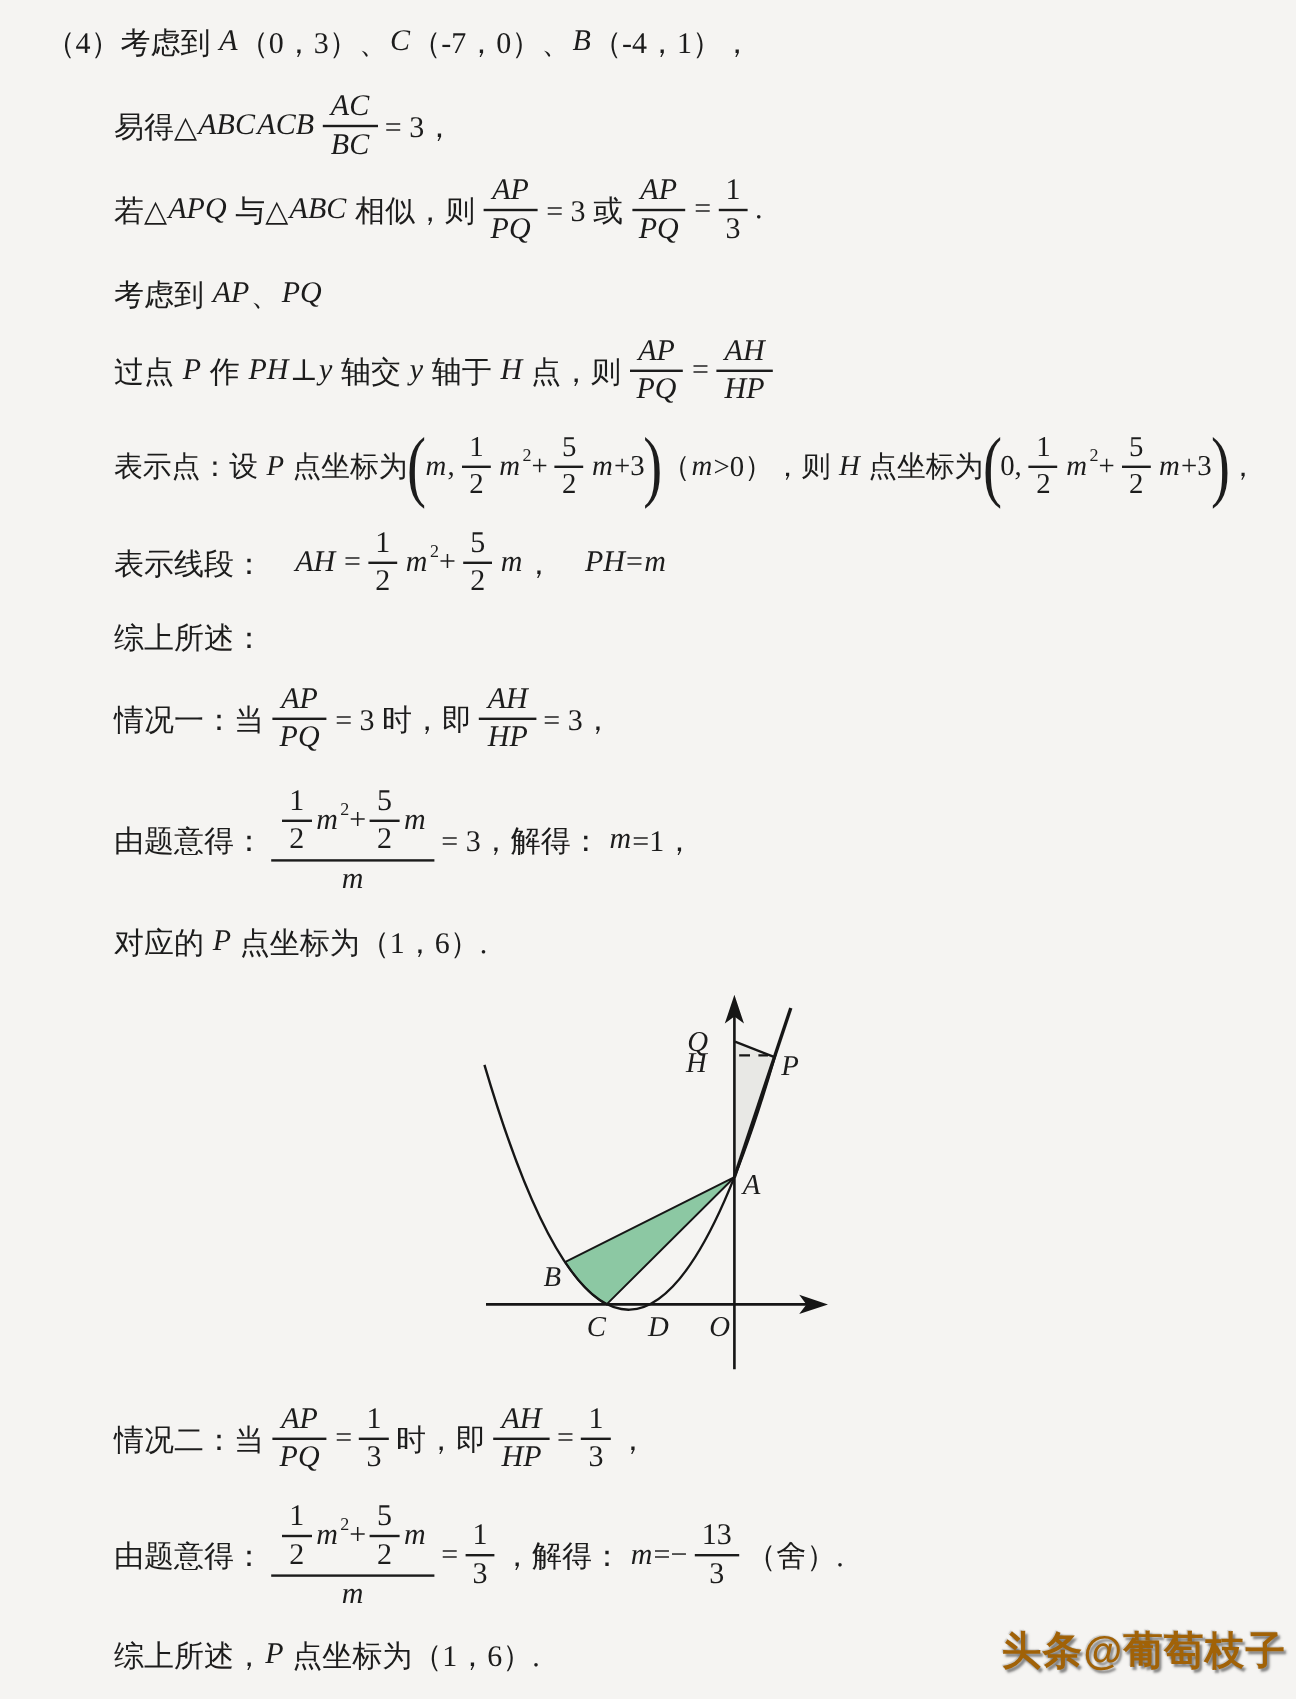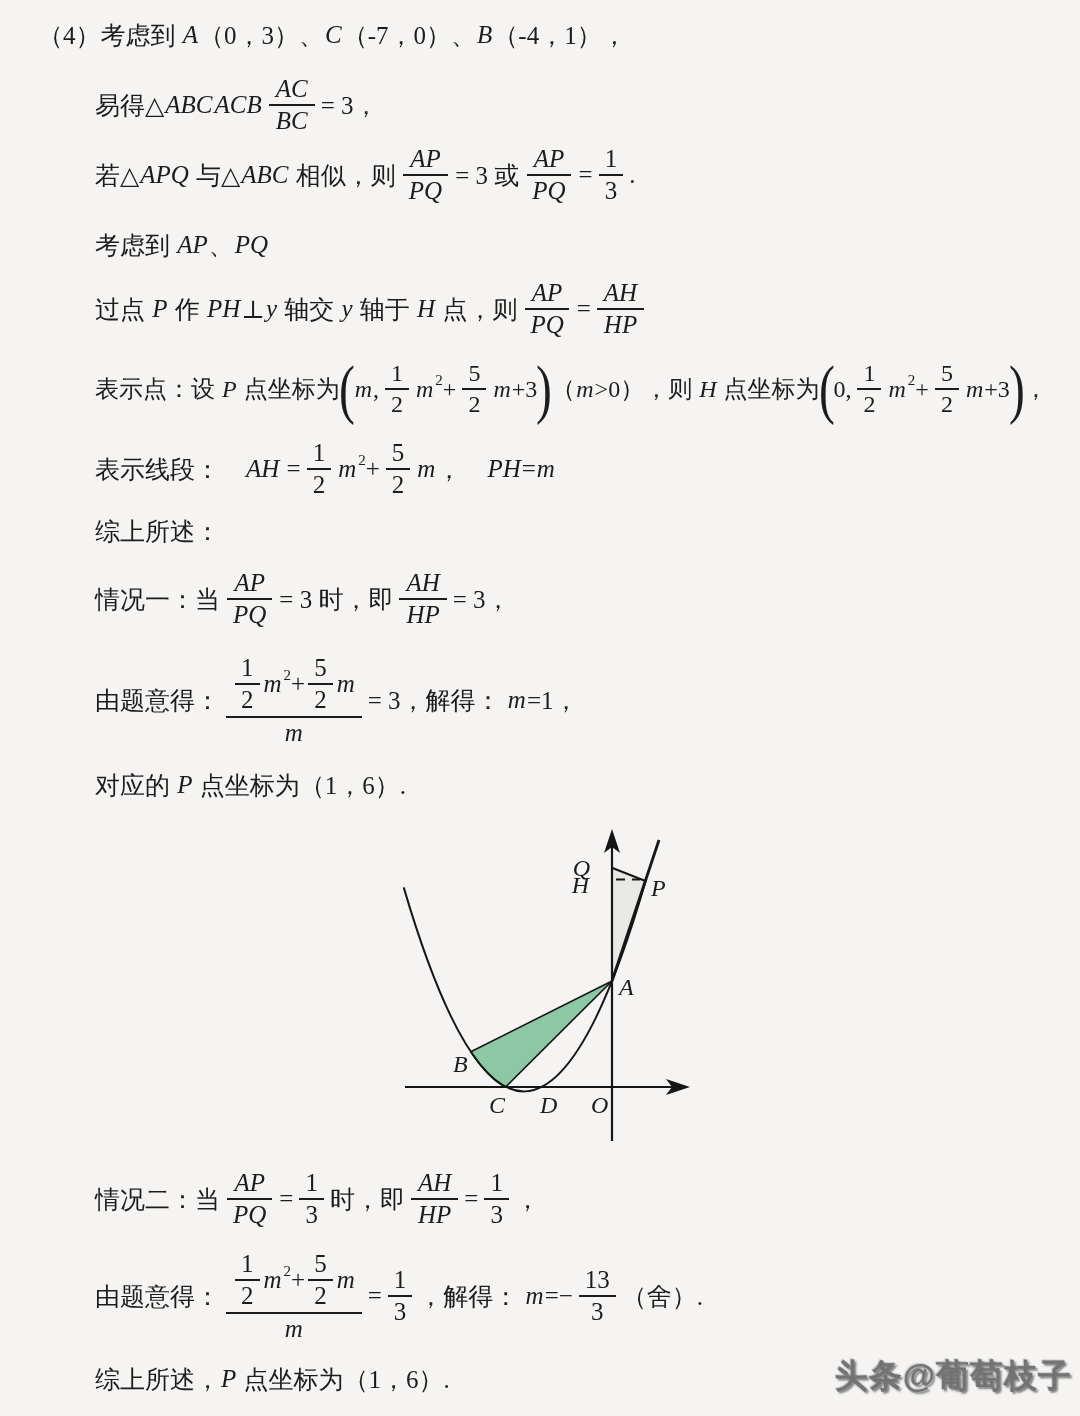--- a/index.html
+++ b/index.html
@@ -30,21 +30,21 @@
   .frac .num{border-bottom:2px solid #1c1c1c;}
   .frac .frac{margin:0 3px;}
   #figure{position:absolute;left:390px;top:823px;width:340px;height:322px;}
   #figure text{
     font-family:"Liberation Serif","DejaVu Serif",serif;
     font-style:italic;font-size:24px;fill:#1c1c1c;
   }
   #watermark{
     position:absolute;right:8px;top:1354px;
     font-family:"Liberation Sans","DejaVu Sans",sans-serif;
-    font-size:33px;font-weight:700;color:#737373;letter-spacing:1px;
+    font-size:33px;font-weight:700;color:#a16207;letter-spacing:1px;
     text-shadow:2px 2px 2px rgba(70,70,70,0.65),-1px -1px 1px rgba(130,130,130,0.4);
   }
 </style>
 </head>
 <body>
 
 <div>
   <div class="line" style="left:38px;top:12px;height:46px"><span class="rm">（4）考虑到 </span><span class="mi">A</span><span class="rm">（0，3）、</span><span class="mi">C</span><span class="rm">（-7，0）、</span><span class="mi">B</span><span class="rm">（-4，1），</span></div>
   <div class="line" style="top:68px;height:74px"><span class="rm">易得△</span><span class="mi">ABC</span><span class="mi">ACB</span><span class="frac"><span class="num"><span class="mi">AC</span></span><span class="den"><span class="mi">BC</span></span></span><span class="rm">= 3，</span></div>
   <div class="line" style="top:138px;height:74px"><span class="rm">若△</span><span class="mi">APQ</span><span class="rm"> 与△</span><span class="mi">ABC</span><span class="rm"> 相似，则</span><span class="frac"><span class="num"><span class="mi">AP</span></span><span class="den"><span class="mi">PQ</span></span></span><span class="rm">= 3 或</span><span class="frac"><span class="num"><span class="mi">AP</span></span><span class="den"><span class="mi">PQ</span></span></span><span class="rm">=</span><span class="frac"><span class="num"><span class="rm">1</span></span><span class="den"><span class="rm">3</span></span></span><span class="rm">.</span></div>

